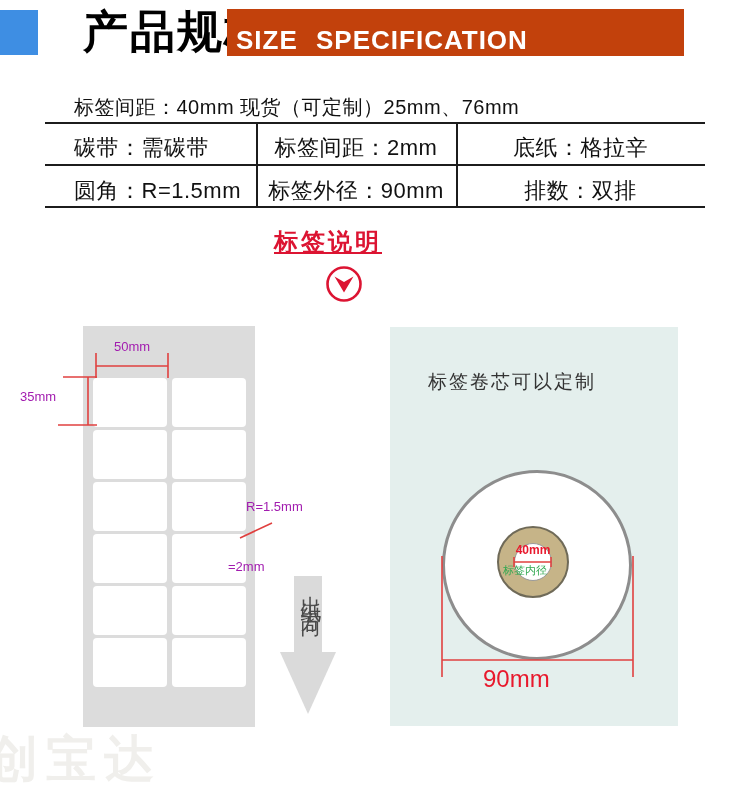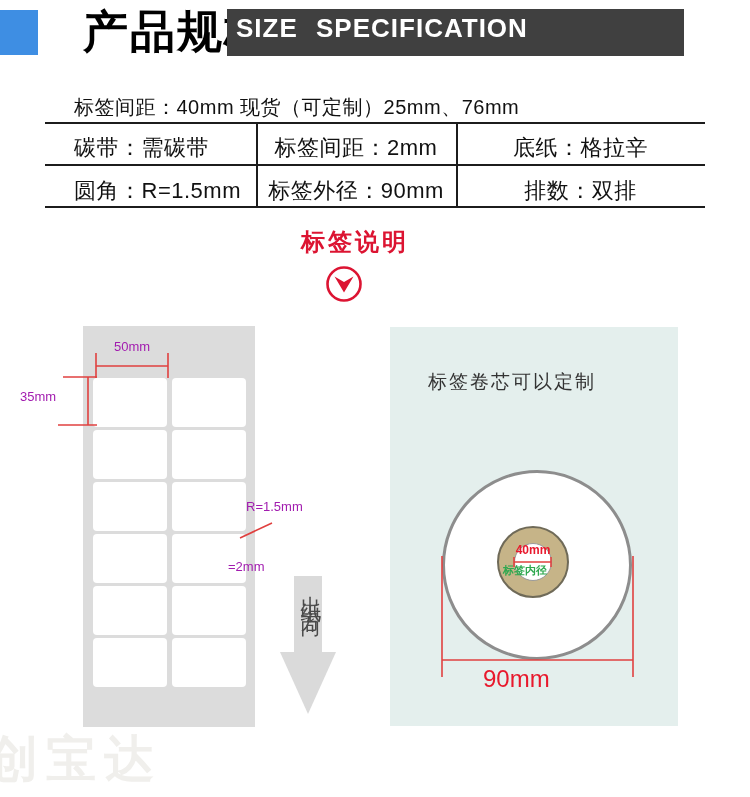--- a/index.html
+++ b/index.html
@@ -7,40 +7,40 @@
   #app {
     position:relative; width:750px; height:797px; background:#ffffff;
     font-family:"Liberation Sans", sans-serif; overflow:hidden;
   }
   .abs { position:absolute; }
 
   
   .accent-block { left:0; top:10px; width:38px; height:45px; background:#3e8ee3; }
   .title-cn { left:44px; top:8px; font-size:45px; line-height:47px; font-weight:900;
               color:#000; letter-spacing:2px; white-space:nowrap;margin-left:39px; }
-  .banner { left:227px; top:9px; width:457px; height:47px; background:#404040;
-            display:flex; align-items:flex-start; }
+  .banner { left:227px; top:9px; width:457px; height:47px; background:#c2410c;
+            display:flex; align-items:flex-end; }
   .banner-text { color:#fff; font-size:26px; font-weight:bold; letter-spacing:1px;
                  word-spacing:10px; padding-left:9px; padding-top:4px; white-space:nowrap; }
 
   
   .tline { background:#1c1c1c; }
   .th { left:45px; width:660px; height:2px; }
   .tv { width:2px; height:86px; top:122px; }
   .trow1 { left:74px; top:94px; font-size:20px; color:#111; letter-spacing:0.5px; white-space:nowrap; }
   .tcell { font-size:22px; color:#111; letter-spacing:0.5px; white-space:nowrap; }
   .c1 { left:74px; }
   .c2 { left:256px; width:200px; text-align:center; }
   .c3 { left:456px; width:249px; text-align:center; }
   .r2 { top:133px; }
   .r3 { top:176px; }
 
   
-  .section-title { left:250px; top:226px; width:210px; text-align:center;
-                   font-size:24px; font-weight:bold; color:#dc1432; letter-spacing:3px; }
+  .section-title { left:223px; top:226px; width:210px; text-align:center;
+                   font-size:24px; font-weight:bold; color:#dc1432; letter-spacing:3px;text-decoration:underline; }
   .chevron-wrap { left:322px; top:262px; width:44px; height:44px; }
 
   
   .paper-strip { left:83px; top:326px; width:172px; height:401px; background:#dcdcdc; }
   .label-grid { left:93px; top:378px; display:grid; grid-template-columns:74px 74px;
                 column-gap:5px; grid-auto-rows:49px; row-gap:3px; }
   .cell { background:#ffffff; border-radius:4px; }
   .dim { color:#a21caf; font-size:13px; white-space:nowrap; }
   .dim-50 { left:96px; top:339px; width:72px; text-align:center; }
   .dim-35 { left:20px; top:389px; }
@@ -59,21 +59,21 @@
                  color:#333; letter-spacing:2px; }
   .outer-circle { left:442px; top:470px; width:190px; height:190px; border-radius:50%;
                   background:#fff; border:3px solid #8d8d8d; }
   .core-ring { left:497px; top:526px; width:72px; height:72px; border-radius:50%;
                background:#c6b488; border:2px solid #6f6a58; }
   .core-hole { left:514px; top:543px; width:38px; height:38px; border-radius:50%;
                background:#fff; border:1px solid #9a9a9a; }
   .core-dim { left:502px; top:543px; width:62px; text-align:center; font-size:12px;
               font-weight:bold; color:#e8192d; z-index:4; }
   .core-label { left:499px; top:563px; width:52px; text-align:center; font-size:11px;
-                font-weight:bold; color:#2fa84f; z-index:4; }
+                font-weight:normal; color:#2fa84f; z-index:4; }
   .outer-dim { left:483px; top:665px; width:100px; text-align:left; font-size:24px;
                color:#e8192d; }
 
   
   .overlay { left:0; top:0; pointer-events:none; z-index:5; }
 
   .watermark { left:-12px; top:726px; font-size:50px; font-weight:bold;
                color:#f0efec; letter-spacing:8px; white-space:nowrap; }
 </style>
 </head>

